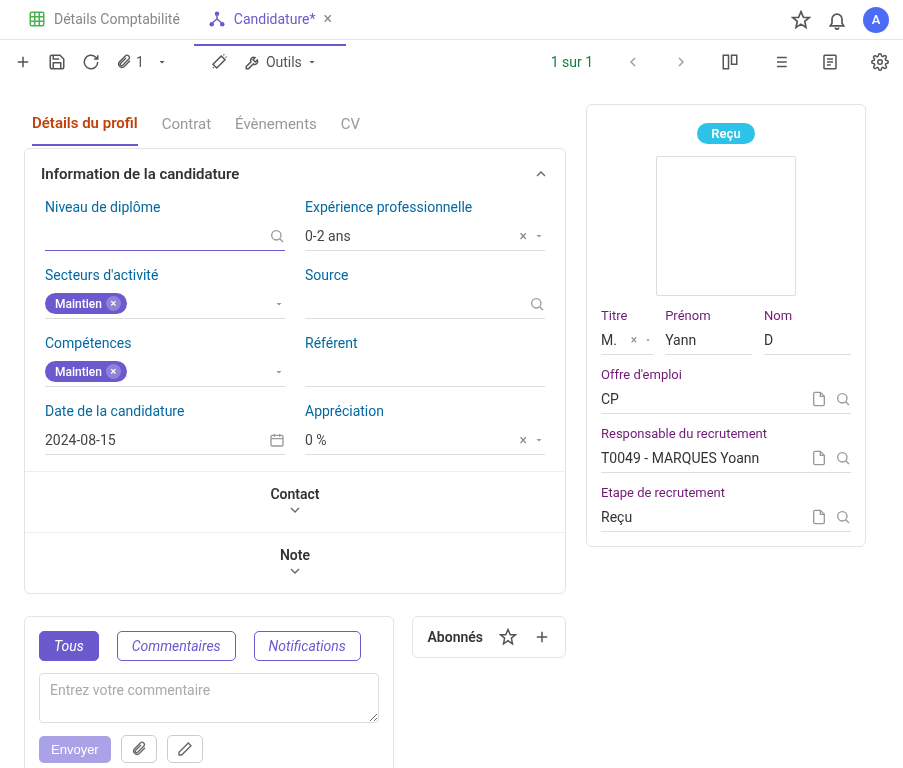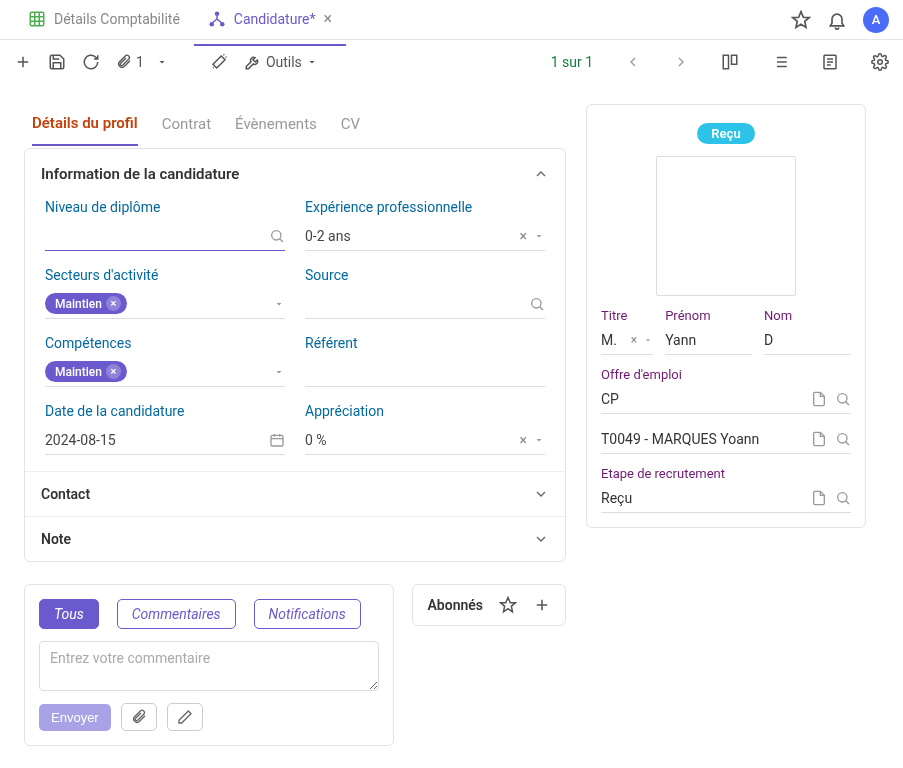--- a/index.html
+++ b/index.html
@@ -140,20 +140,21 @@
       font-size: 11px; cursor: pointer;
     }
     .mini-icon { color: #888; cursor: pointer; }
     .collapsed-section {
       display: flex;
       justify-content: space-between;
       align-items: center;
       padding: 14px 16px;
       border-top: 1px solid #eee;
       cursor: pointer;
+      flex-direction: column;
     }
     .collapsed-title { font-weight: 600; }
 
     
     .right-card {
       border: 1px solid #e3e3e3;
       border-radius: 6px;
       padding: 18px 14px 14px 14px;
       display: flex; flex-direction: column; gap: 12px;
     }
@@ -599,20 +600,21 @@
               <svg width="16" height="16" viewBox="0 0 24 24" fill="none" stroke="#999" stroke-width="2">
                   <circle cx="11" cy="11" r="7"></circle>
                   <path d="M21 21l-5-5"></path>
                 </svg>
             </span>
           </div>
         </div>
       </div>
 
       <div class="right-field">
+        <span class="right-label">Responsable du recrutement</span>
         <div class="right-control">
           <span class="value">T0049 - MARQUES Yoann</span>
           <div class="icon-row">
             <span class="mini-icon">
               <svg width="16" height="16" viewBox="0 0 24 24" fill="none" stroke="#999" stroke-width="2">
                   <path d="M14 2H6a2 2 0 00-2 2v16a2 2 0 002 2h12a2 2 0 002-2V8l-6-6z"></path>
                   <path d="M14 2v6h6"></path>
                 </svg>
             </span>
             <span class="mini-icon">

